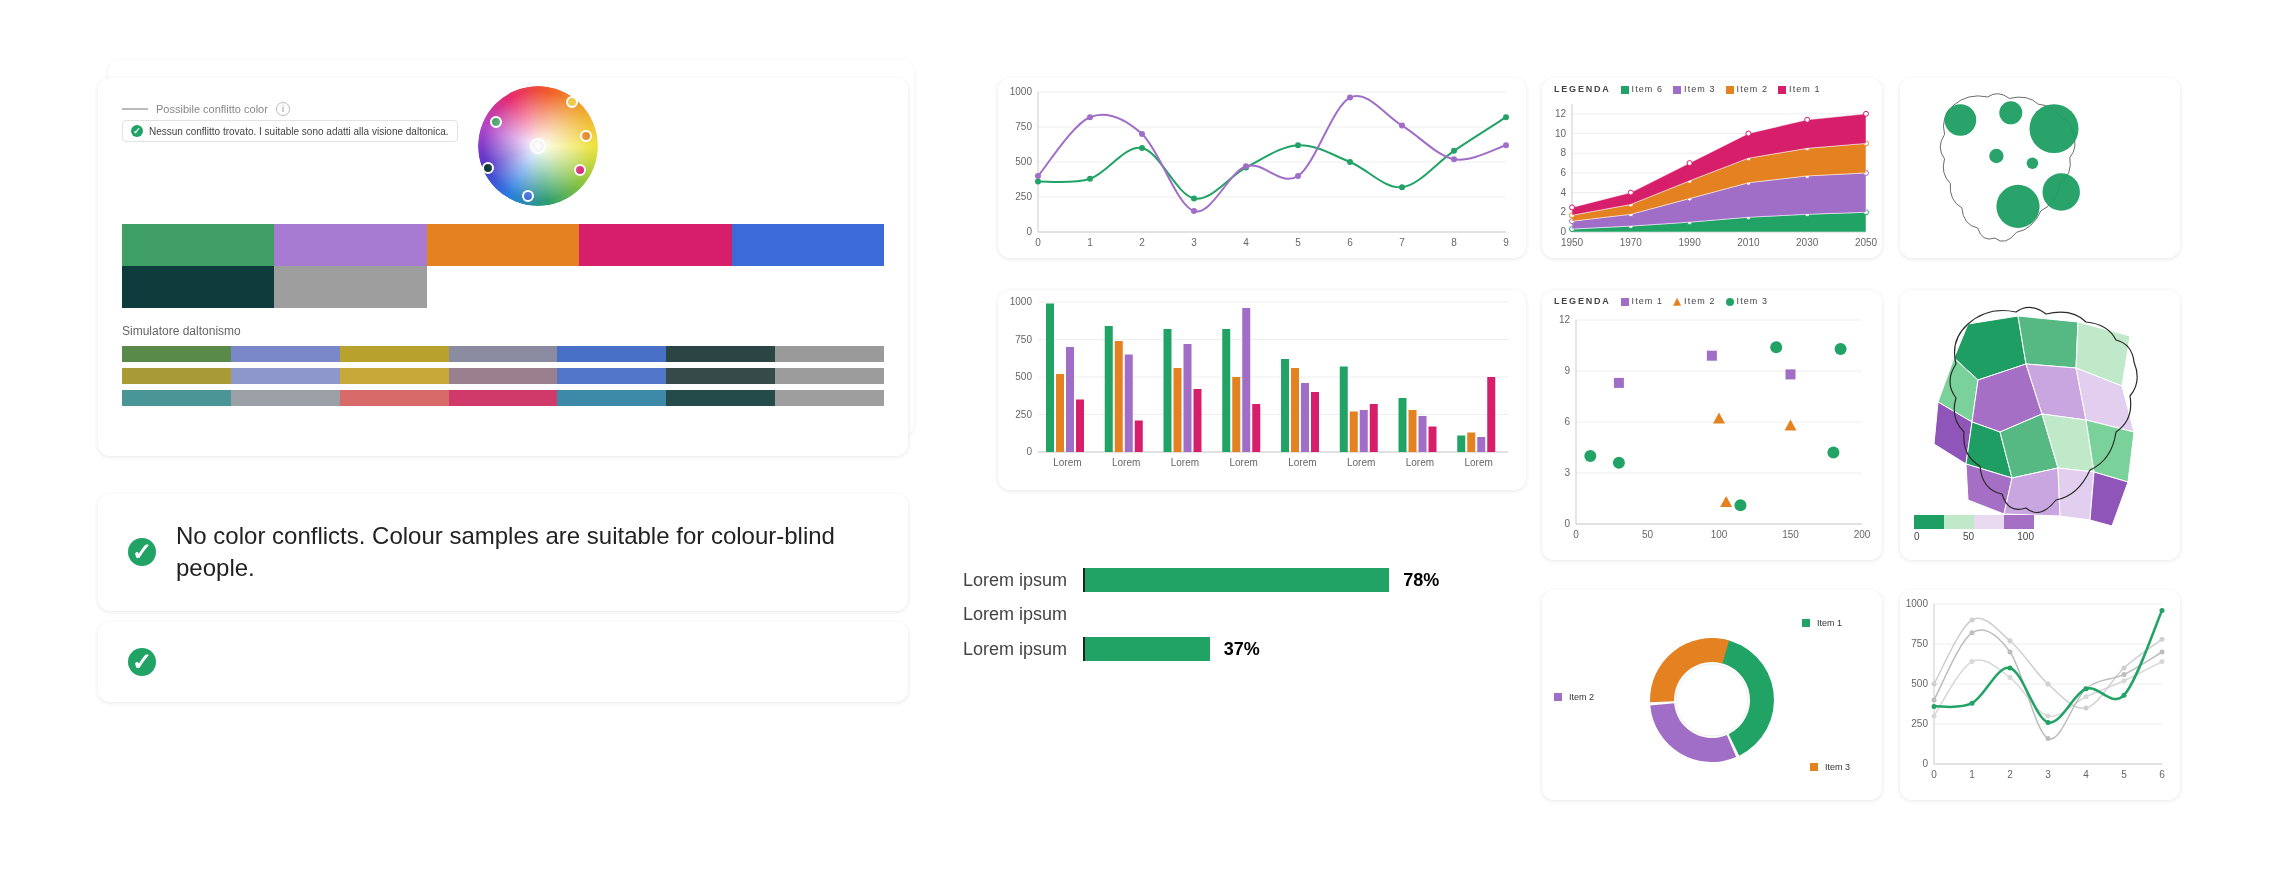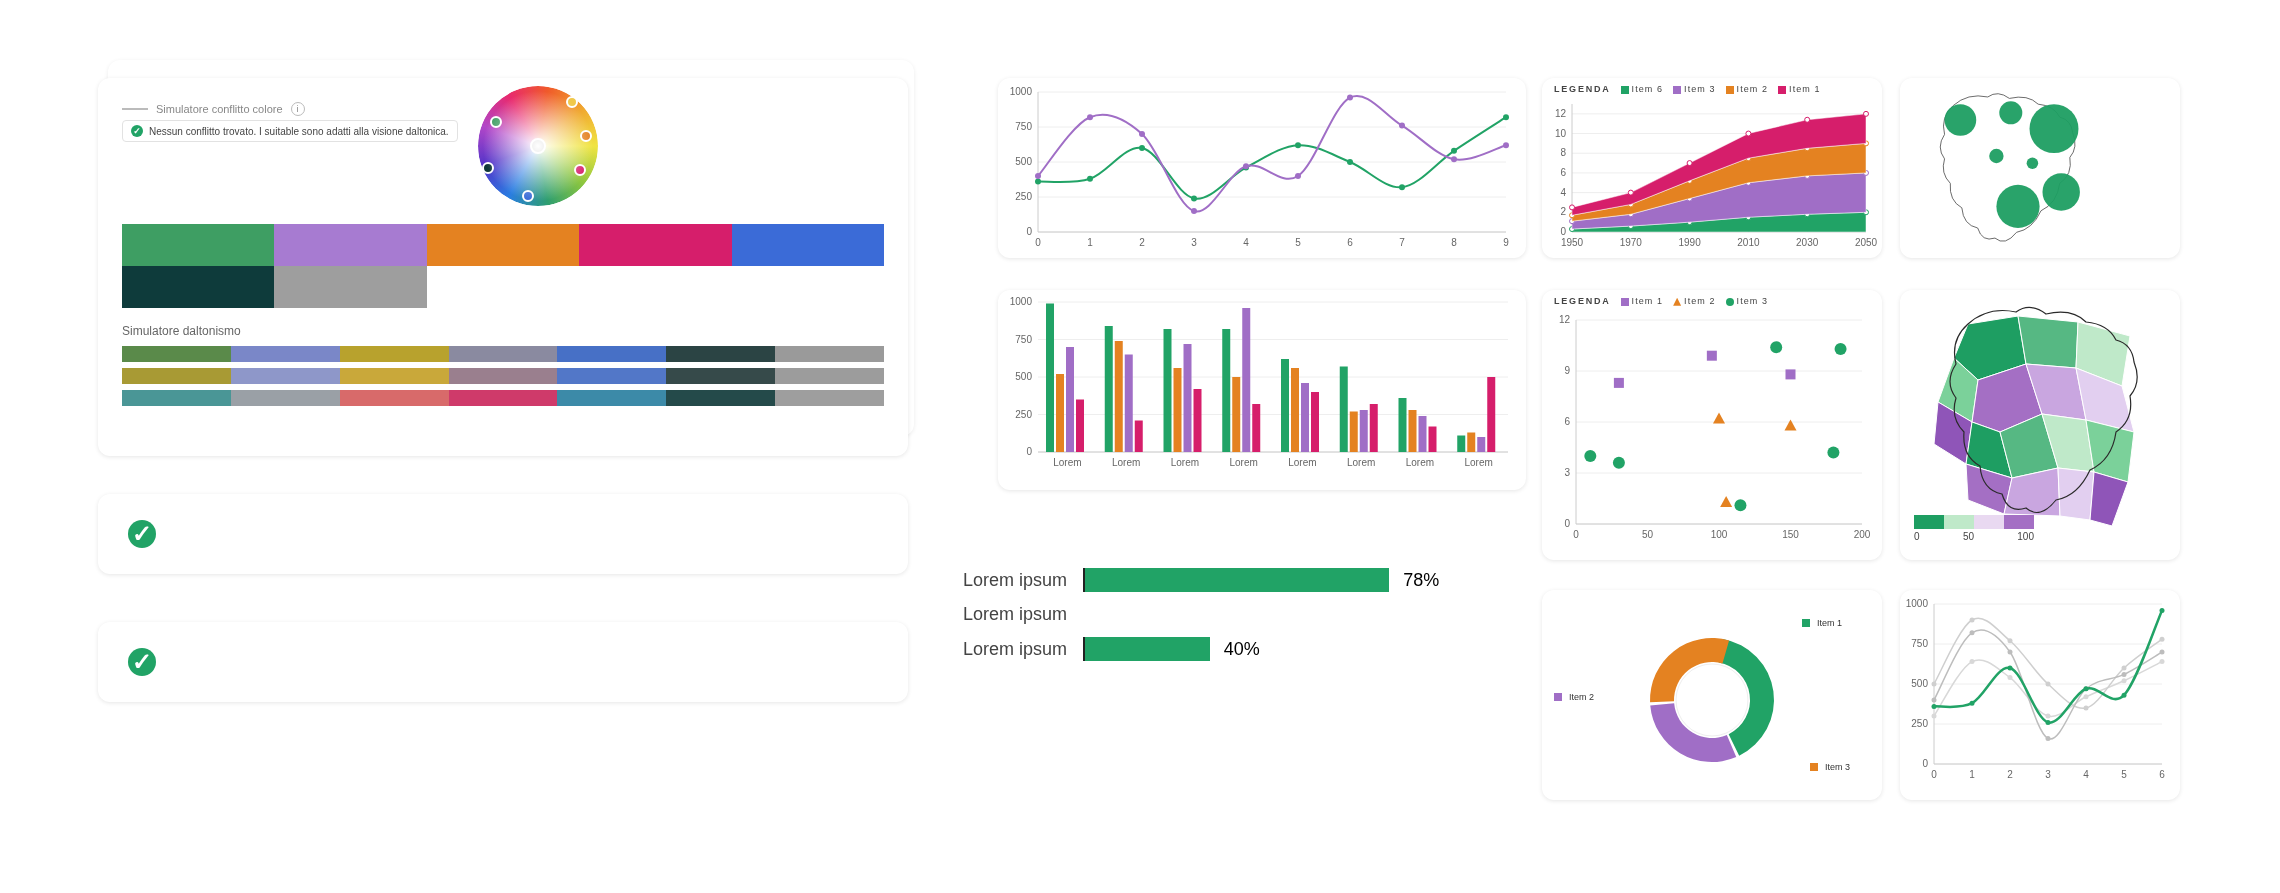--- a/index.html
+++ b/index.html
@@ -45,36 +45,36 @@
   .c-line2  {left:1900px;top:590px; width:280px;height:210px}
 
   svg text{font-family:Helvetica,Arial,sans-serif;fill:#666;font-size:10px}
   .legend-top{position:absolute;top:6px;left:12px;font-size:9px;color:#444;display:flex;gap:10px;align-items:center;letter-spacing:.12em}
   .legend-top .lt{letter-spacing:.2em;font-weight:bold}
   .lg-sw{width:8px;height:8px;display:inline-block;margin-right:3px;vertical-align:middle}
   .hbar-row{display:flex;align-items:center;gap:16px;margin:12px 0;font-size:18px;color:#444}
   .hbar-lbl{width:120px;text-align:right}
   .hbar-track{flex:1;position:relative;height:24px;border-left:2px solid #222}
   .hbar-fill{height:100%;background:var(--green)}
-  .hbar-val{font-weight:normal;color:#000;margin-left:6px}
+  .hbar-val{font-weight:bold;color:#000;margin-left:6px}
   .scale-legend{position:absolute;left:14px;bottom:18px;font-size:10px;color:#444}
   .scale-legend .bar{display:flex;width:120px;height:14px}
   .scale-legend .bar span{flex:1}
   .donut-lbl{position:absolute;font-size:9px;color:#333;display:flex;align-items:center;gap:4px}
 </style>
 </head>
 <body>
 
 <div class="canvas">
 
   <div class="panel-main-under"></div>
   <div class="card panel-main">
     <div class="pc-row">
       <span class="pc-dash"></span>
-      <span class="tiny">Simulatore conflitto colore</span>
+      <span class="tiny">Possibile conflitto color</span>
       <span class="tiny" style="border:1px solid #bbb;border-radius:50%;width:12px;height:12px;display:inline-flex;align-items:center;justify-content:center;font-size:9px">i</span>
     </div>
     <div class="pc-row">
       <span class="ok-chip">
         <span class="ok-ico">✓</span>
         <span>Nessun conflitto trovato. I suitable sono adatti alla visione daltonica.</span>
       </span>
     </div>
 
     <div class="wheel">
@@ -127,20 +127,21 @@
             <span style="background: rgb(60, 138, 168);"></span>
             <span style="background: rgb(36, 74, 74);"></span>
             <span style="background: rgb(158, 158, 158);"></span>
           </div>
         </div>
     </div>
   </div>
 
   <div class="card msg-card msg1">
     <span class="check-ico">✓</span>
+    <span>No color conflicts. Colour samples are suitable for colour-blind people.</span>
   </div>
   <div class="card msg-card msg2">
     <span class="check-ico">✓</span>
   </div>
 
   <div class="card c-line"><svg id="svg-line" width="528" height="180">
         <g>
           <line x1="40" x2="508" y1="154" y2="154" stroke="#eee"></line>
           <text x="34" y="157" text-anchor="end">0</text>
           <line x1="40" x2="508" y1="119" y2="119" stroke="#eee"></line>
@@ -406,21 +407,21 @@
         <span class="hbar-val" style="position:absolute;left:calc(78% + 8px);top:2px">78%</span>
       </div>
       </div>
       <div class="hbar-row">
         <span class="hbar-lbl">Lorem ipsum</span>
       </div>
       <div class="hbar-row">
         <span class="hbar-lbl">Lorem ipsum</span>
       <div class="hbar-track">
         <div class="hbar-fill" style="width:32%"></div>
-        <span class="hbar-val" style="position:absolute;left:calc(32% + 8px);top:2px">40%</span>
+        <span class="hbar-val" style="position:absolute;left:calc(32% + 8px);top:2px">37%</span>
       </div>
       </div>
     </div>
 
   <div class="card c-donut">
     <svg id="svg-donut" width="340" height="210">
         <path d="M180.7661870153497,48.941919313243105 A62,62 0 0 1 197.1790111009228,165.72523087054836 L186.65810357798495,144.15417375936835 A38,38 0 0 0 176.59863075134336,72.57730538553609 Z" fill="#21a366"></path>
         <path d="M194.22532996633498,167.0713009140513 A62,62 0 0 1 108.23592871831178,115.40365605035484 L132.14460147251367,113.31191822441103 A38,38 0 0 0 184.8477828825924,144.97918443119272 Z" fill="#a06ec6"></path>
         <path d="M108.03776872481606,112.16376879555504 A62,62 0 0 1 187.08951606065398,50.401774851824236 L180.47421952104597,73.47205555434388 A38,38 0 0 0 132.02314857327437,111.32618087469503 Z" fill="#e48221"></path>
         <circle cx="170" cy="110" r="36" fill="none" stroke="#eee"></circle>

